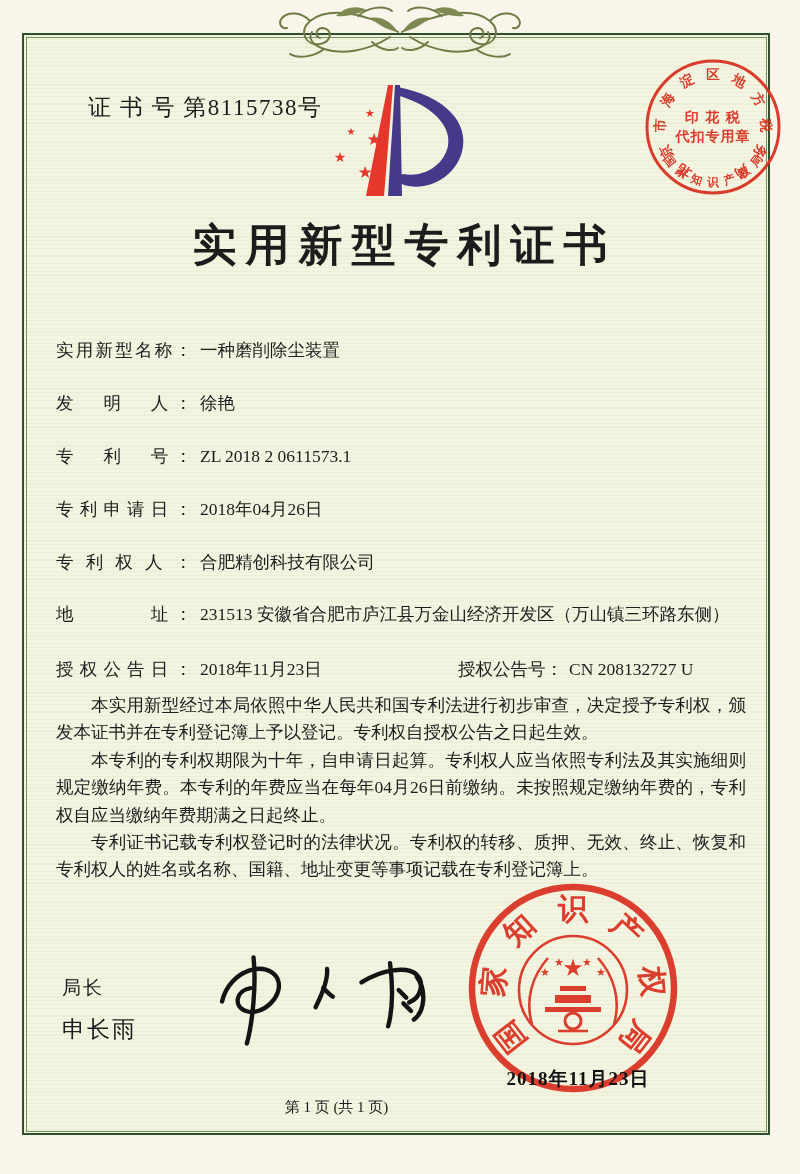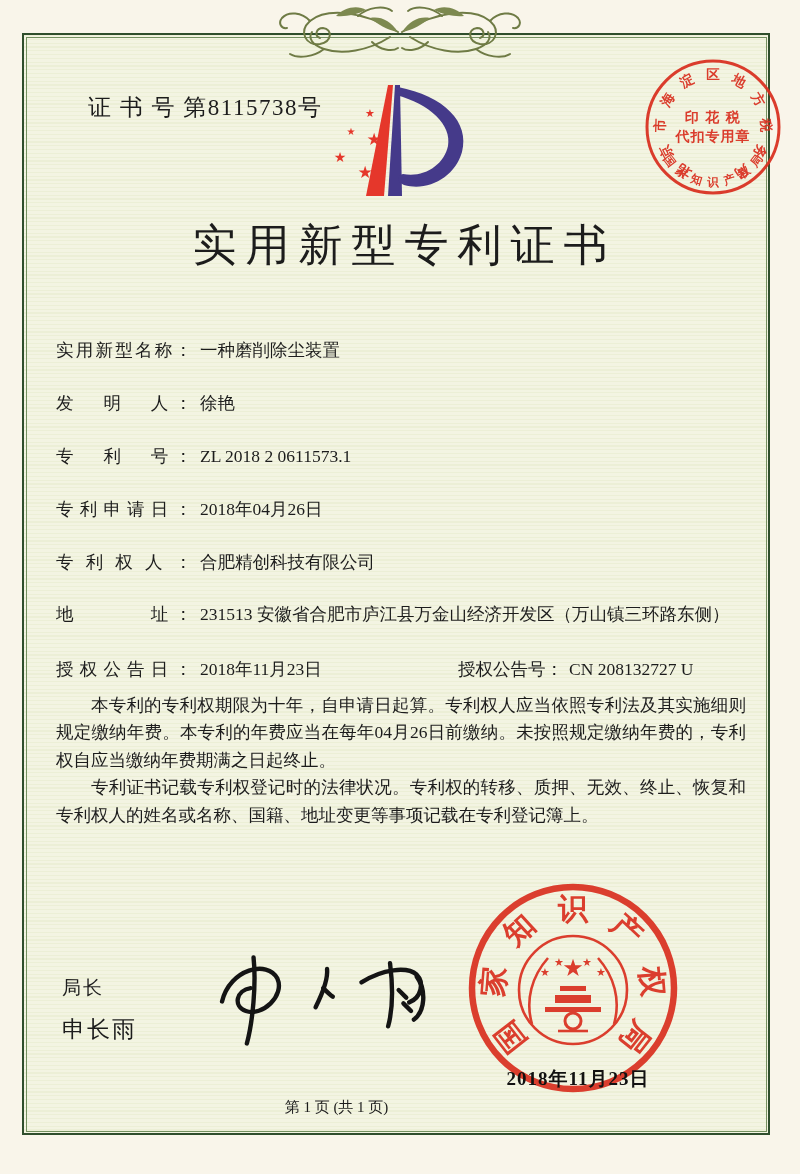--- a/index.html
+++ b/index.html
@@ -18,21 +18,21 @@
   }
   .frame-inner {
     position:absolute; left:1.5px; top:1.5px; right:1.5px; bottom:1.5px;
     border:1.5px solid #74905f; pointer-events:none;
   }
   .ornament { position:absolute; left:240px; top:2px; width:320px; height:62px; }
   .cert-no { position:absolute; left:44px; top:92px; font-size:23px; letter-spacing:1.5px;margin-left:44px; }
   .logo { position:absolute; left:318px; top:82px; width:164px; height:130px; }
   .title {
     position:absolute; left:0; top:216px; width:800px; text-align:center;
-    font-size:44px; font-weight:400; letter-spacing:9px; text-indent:9px;
+    font-size:44px; font-weight:700; letter-spacing:9px; text-indent:9px;
   }
   .row { position:absolute; left:56px; display:flex; width:690px; font-size:17.5px; line-height:26px; }
   .flabel {
     display:inline-block; width:136px; flex-shrink:0;
     text-align:justify; text-align-last:justify;
   }
   .fvalue { flex:1; padding-left:8px; }
   .row2 { position:absolute; left:458px; display:flex; font-size:17.5px; line-height:26px; }
   .row2 .flabel2 { flex-shrink:0; }
   .row2 .fvalue { padding-left:6px; }
@@ -127,20 +127,21 @@
   <div class="row" style="top:656px; width:380px">
     <span class="flabel">授权公告日：</span>
     <span class="fvalue">2018年11月23日</span>
   </div>
   <div class="row2" style="top:656px">
     <span class="flabel2">授权公告号：</span>
     <span class="fvalue">CN 208132727 U</span>
   </div>
 
   <div class="body-text">
+    <p>本实用新型经过本局依照中华人民共和国专利法进行初步审查，决定授予专利权，颁发本证书并在专利登记簿上予以登记。专利权自授权公告之日起生效。</p>
     <p>本专利的专利权期限为十年，自申请日起算。专利权人应当依照专利法及其实施细则规定缴纳年费。本专利的年费应当在每年04月26日前缴纳。未按照规定缴纳年费的，专利权自应当缴纳年费期满之日起终止。</p>
     <p>专利证书记载专利权登记时的法律状况。专利权的转移、质押、无效、终止、恢复和专利权人的姓名或名称、国籍、地址变更等事项记载在专利登记簿上。</p>
   </div>
 
   <div class="director-title">局长</div>
   <div class="director-name">申长雨</div>
 
   <svg class="signature" viewBox="0 0 240 110">
     <g stroke="#141414" stroke-width="4.6" fill="none" stroke-linecap="round" stroke-linejoin="round">
       <path d="M20,56 C28,22 68,12 78,32 C86,50 62,72 45,66 C31,61 35,44 50,42"></path>

